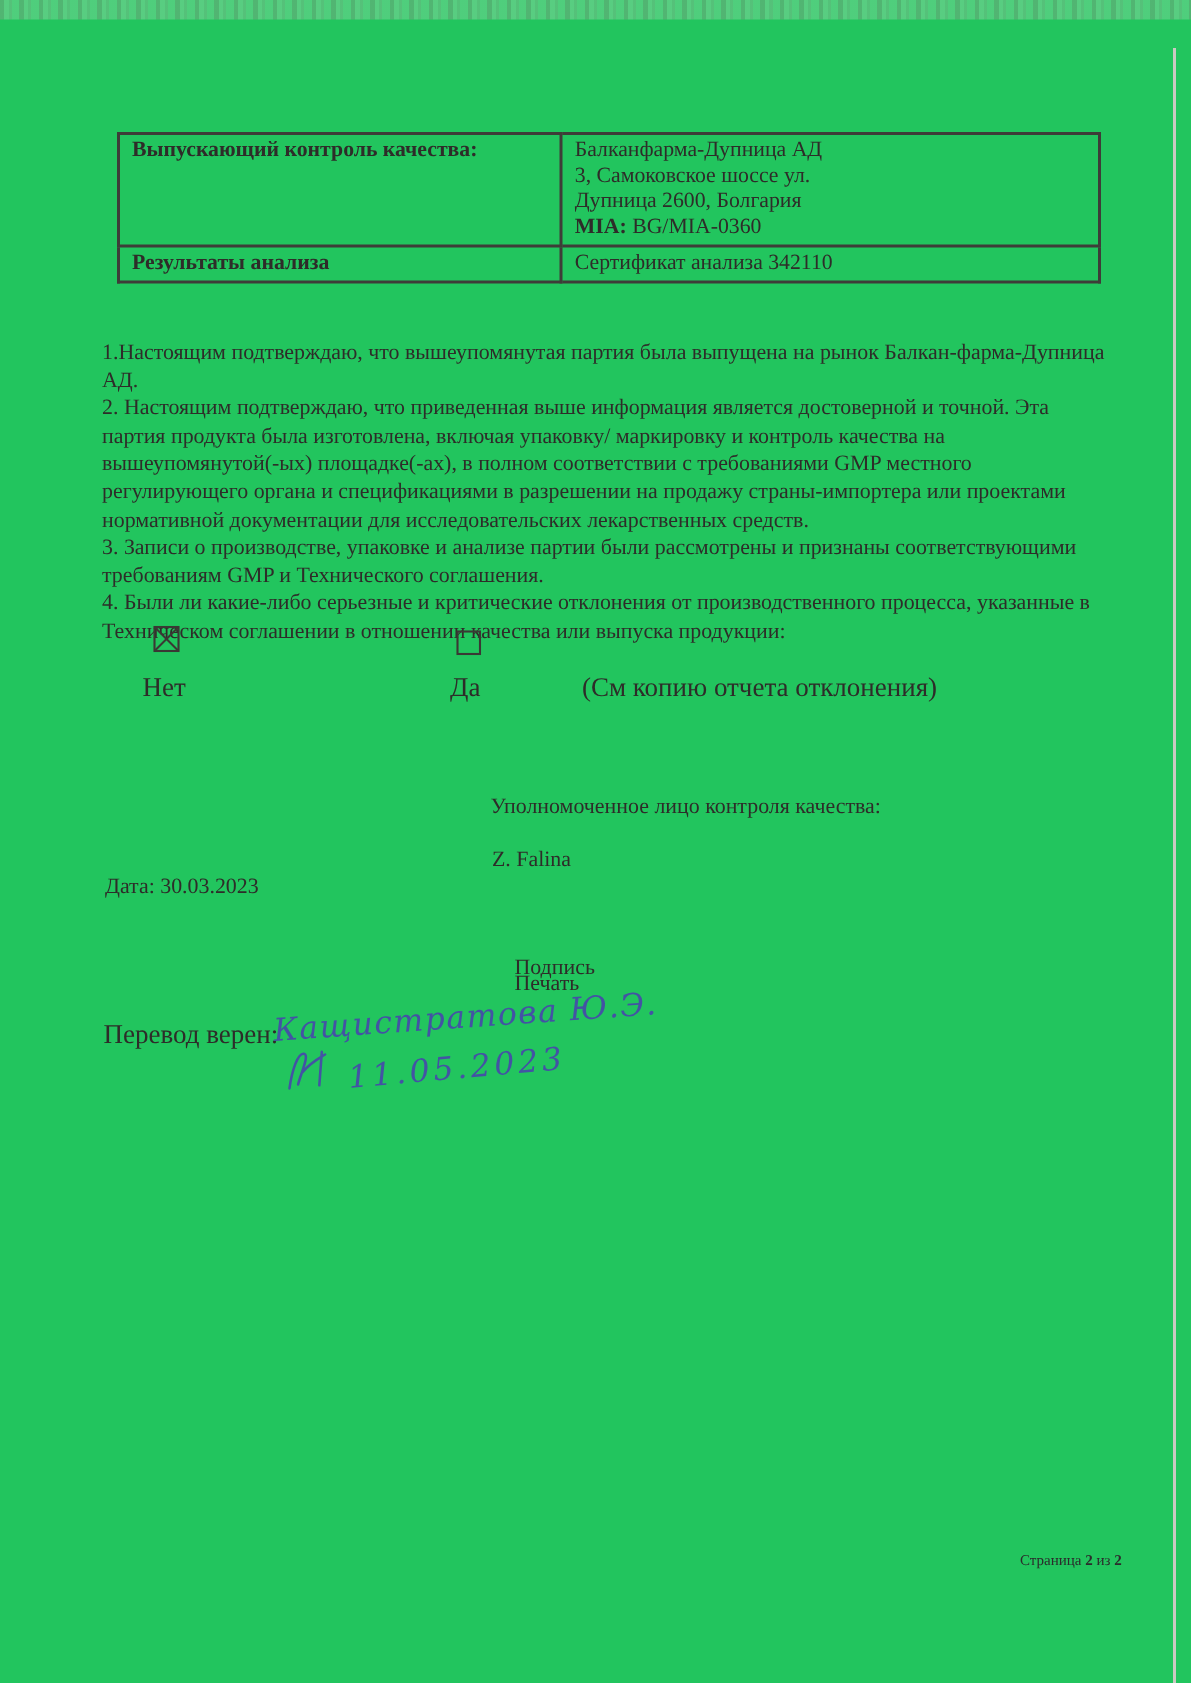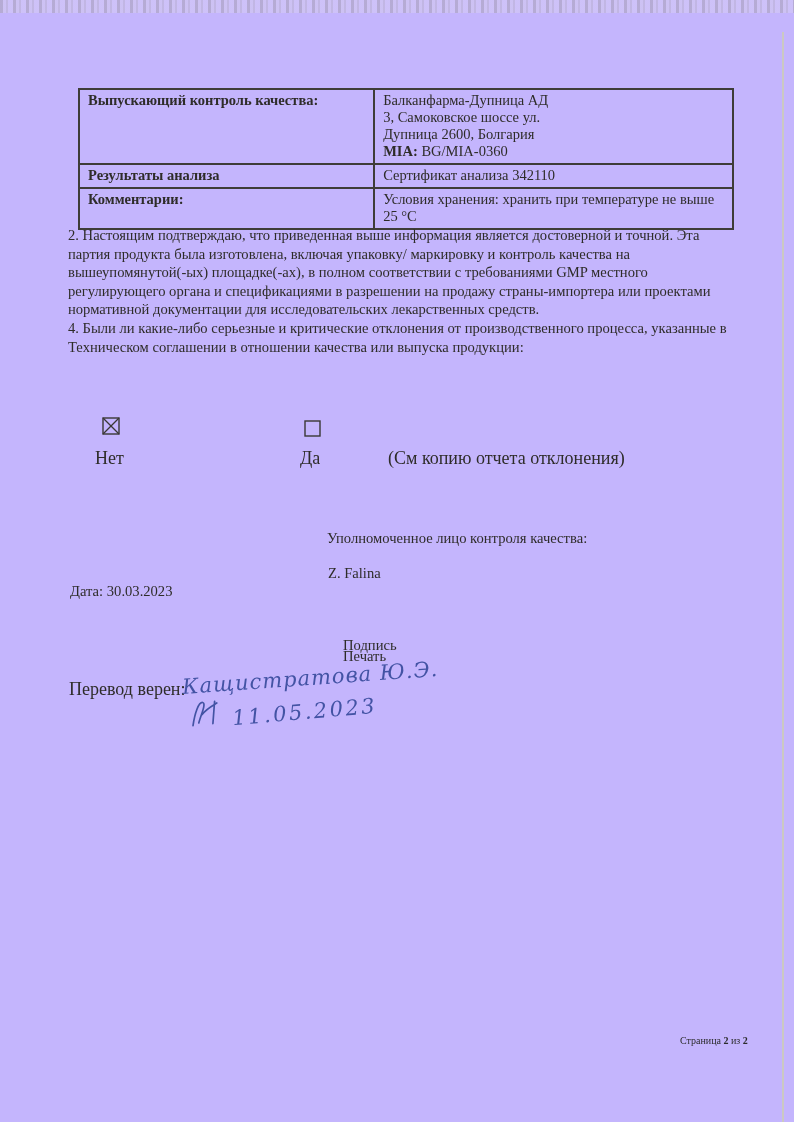--- a/index.html
+++ b/index.html
@@ -3,21 +3,21 @@
 <meta charset="utf-8">
 <style>
   * { margin: 0; padding: 0; box-sizing: border-box; }
   html, body { background: #ffffff; }
   body { font-family: "Liberation Serif", serif; }
 
   .page {
     position: relative;
     width: 794px;
     height: 1122px;
-    background: #c4b5fd;
+    background: #22c55e;
     overflow: hidden;
     color: #2e2c29;
   }
 
   
   .scan-band {
     position: absolute; top: 0; left: 0; width: 794px; height: 13px;
     background: repeating-linear-gradient(90deg,
       rgba(158,155,147,0.38) 0 3px,
       rgba(228,226,219,0.28) 3px 6px,
@@ -119,29 +119,27 @@
         <span class="vline">Балканфарма-Дупница АД</span>
         <span class="vline">3, Самоковское шоссе ул.</span>
         <span class="vline">Дупница 2600, Болгария</span>
         <span class="vline"><span class="b">MIA:</span> <span>BG/MIA-0360</span></span>
       </td>
     </tr>
     <tr>
       <td class="c1">Результаты анализа</td>
       <td class="c2">Сертификат анализа 342110</td>
     </tr>
-    <tr>
-      <td class="c1">Комментарии:</td>
-      <td class="c2">Условия хранения: хранить при температуре не выше 25 °C</td>
-    </tr>
   </tbody>
     </table>
 
   <div class="statements">
+    <p>1.Настоящим подтверждаю, что вышеупомянутая партия была выпущена на рынок Балкан-фарма-Дупница АД.</p>
     <p>2. Настоящим подтверждаю, что приведенная выше информация является достоверной и точной. Эта партия продукта была изготовлена, включая упаковку/ маркировку и контроль качества на вышеупомянутой(-ых) площадке(-ах), в полном соответствии с требованиями GMP местного регулирующего органа и спецификациями в разрешении на продажу страны-импортера или проектами нормативной документации для исследовательских лекарственных средств.</p>
+    <p>3. Записи о производстве, упаковке и анализе партии были рассмотрены и признаны соответствующими требованиям GMP и Технического соглашения.</p>
     <p>4. Были ли какие-либо серьезные и критические отклонения от производственного процесса, указанные в Техническом соглашении в отношении качества или выпуска продукции:</p>
   </div>
 
   <span class="cb cb-no">
     <svg width="18" height="18" viewBox="0 0 18 18">
       <rect x="1" y="1" width="16" height="16" fill="none" stroke="#3a3834" stroke-width="1.4"></rect>
       <line x1="1" y1="1" x2="17" y2="17" stroke="#3a3834" stroke-width="1.3"></line>
       <line x1="17" y1="1" x2="1" y2="17" stroke="#3a3834" stroke-width="1.3"></line>
     </svg>
   </span>

